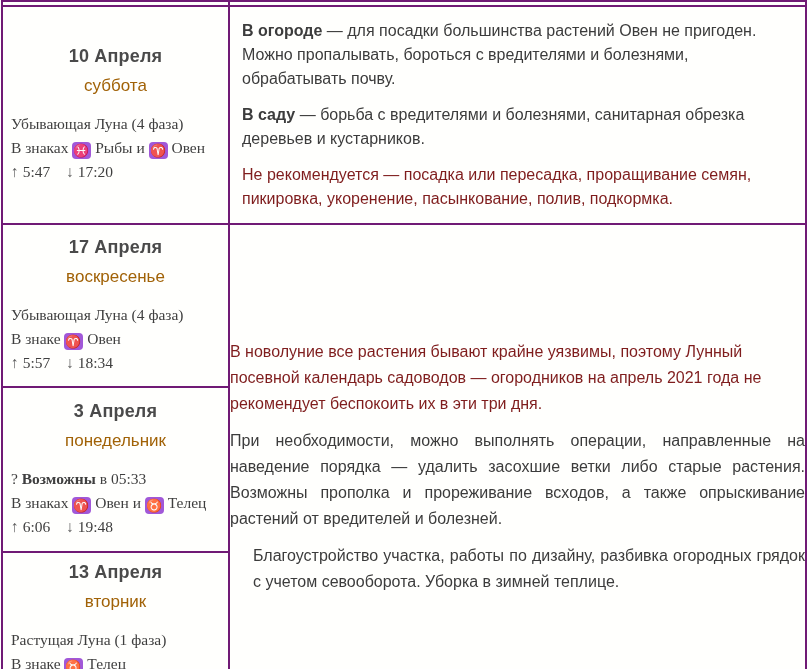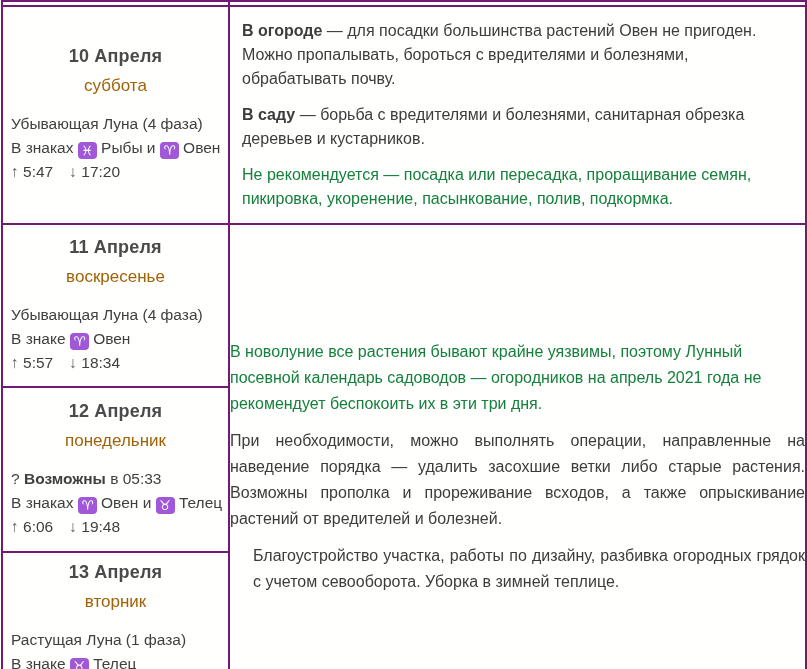--- a/index.html
+++ b/index.html
@@ -32,39 +32,39 @@
 
   .day-date {
     font-size:18px; font-weight:bold; color:#4a4a4a;
     letter-spacing:0.2px;
   }
   .day-weekday {
     font-size:17px; color:#a16207; margin-top:9px;
   }
   .day-info {
     text-align:left; padding:0 16px 0 8px; margin-top:16px;
-    font-size:15.5px; color:#3f3f3f;
+    font-size:15.5px; color:#3f3f3f;font-family:Liberation Serif, serif;
   }
   .day-info .line { line-height:24px; white-space:nowrap; }
   .b { font-weight:bold; }
   .badge {
     display:inline-block; background:#a158d8; color:#fff;
     width:19px; height:17px; line-height:17px; border-radius:4px;
     text-align:center; font-size:13px; vertical-align:-2px;
   }
   .badge:empty { display:none; }
   .arrow { color:#5e5e5e; }
   .moonset-part { margin-left:16px; }
 
   
   td.advice-cell { padding:5px 8px 5px 6px; vertical-align:top; }
   td.bigcell { padding:5px 8px 5px 6px; vertical-align:middle; }
   .advice-text { font-size:16px; line-height:24px; color:#3c3c3c; }
   .advice-text p { margin:12px; }
-  .red { color:#15803d; }
+  .red { color:#7f1d1d; }
   .big-text { font-size:16px; line-height:26px; color:#3c3c3c; }
   .big-text p { margin:0 0 11px 0; }
   .big-text p:last-child { margin-bottom:0;margin-left:23px; }
   .just { text-align:justify; }
 </style>
 </head>
 <body>
 
 <table class="cal">
   <colgroup>
@@ -92,40 +92,40 @@
       <div class="advice-text">
         <p><span class="b">В огороде</span><span> — для посадки большинства растений Овен не пригоден. Можно пропалывать, бороться с вредителями и болезнями, обрабатывать почву.</span></p>
         <p><span class="b">В саду</span><span> — борьба с вредителями и болезнями, санитарная обрезка деревьев и кустарников.</span></p>
         <p class="red">Не рекомендуется — посадка или пересадка, проращивание семян, пикировка, укоренение, пасынкование, полив, подкормка.</p>
       </div>
     </td>
   </tr>
 
   <tr class="r2">
     <td class="day-cell">
-      <div class="day-date">11 Апреля</div>
+      <div class="day-date">17 Апреля</div>
       <div class="day-weekday">воскресенье</div>
       <div class="day-info">
         <div class="line"><span>Убывающая Луна (4 фаза)</span><span class="b"></span><span></span></div>
         <div class="line"><span>В знаке </span><span class="badge">♈</span><span> Овен</span><span></span></div>
         <div class="line"><span><span class="arrow">↑</span> <span>5:57</span></span><span class="moonset-part"><span class="arrow">↓</span> <span>18:34</span></span></div>
       </div>
     </td>
     <td class="bigcell" rowspan="3">
       <div class="big-text">
         <p class="red">В новолуние все растения бывают крайне уязвимы, поэтому Лунный посевной календарь садоводов — огородников на апрель 2021 года не рекомендует беспокоить их в эти три дня.</p>
         <p class="just">При необходимости, можно выполнять операции, направленные на наведение порядка — удалить засохшие ветки либо старые растения. Возможны прополка и прореживание всходов, а также опрыскивание растений от вредителей и болезней.</p>
         <p class="just">Благоустройство участка, работы по дизайну, разбивка огородных грядок с учетом севооборота. Уборка в зимней теплице.</p>
       </div>
     </td>
   </tr>
 
   <tr class="r3">
     <td class="day-cell">
-      <div class="day-date">12 Апреля</div>
+      <div class="day-date">3 Апреля</div>
       <div class="day-weekday">понедельник</div>
       <div class="day-info">
         <div class="line"><span>? </span><span class="b">Возможны</span><span> в 05:33</span></div>
         <div class="line"><span>В знаках </span><span class="badge">♈</span><span> Овен и </span><span class="badge">♉</span><span> Телец</span></div>
         <div class="line"><span><span class="arrow">↑</span> <span>6:06</span></span><span class="moonset-part"><span class="arrow">↓</span> <span>19:48</span></span></div>
       </div>
     </td>
   </tr>
 
   <tr class="r4">

